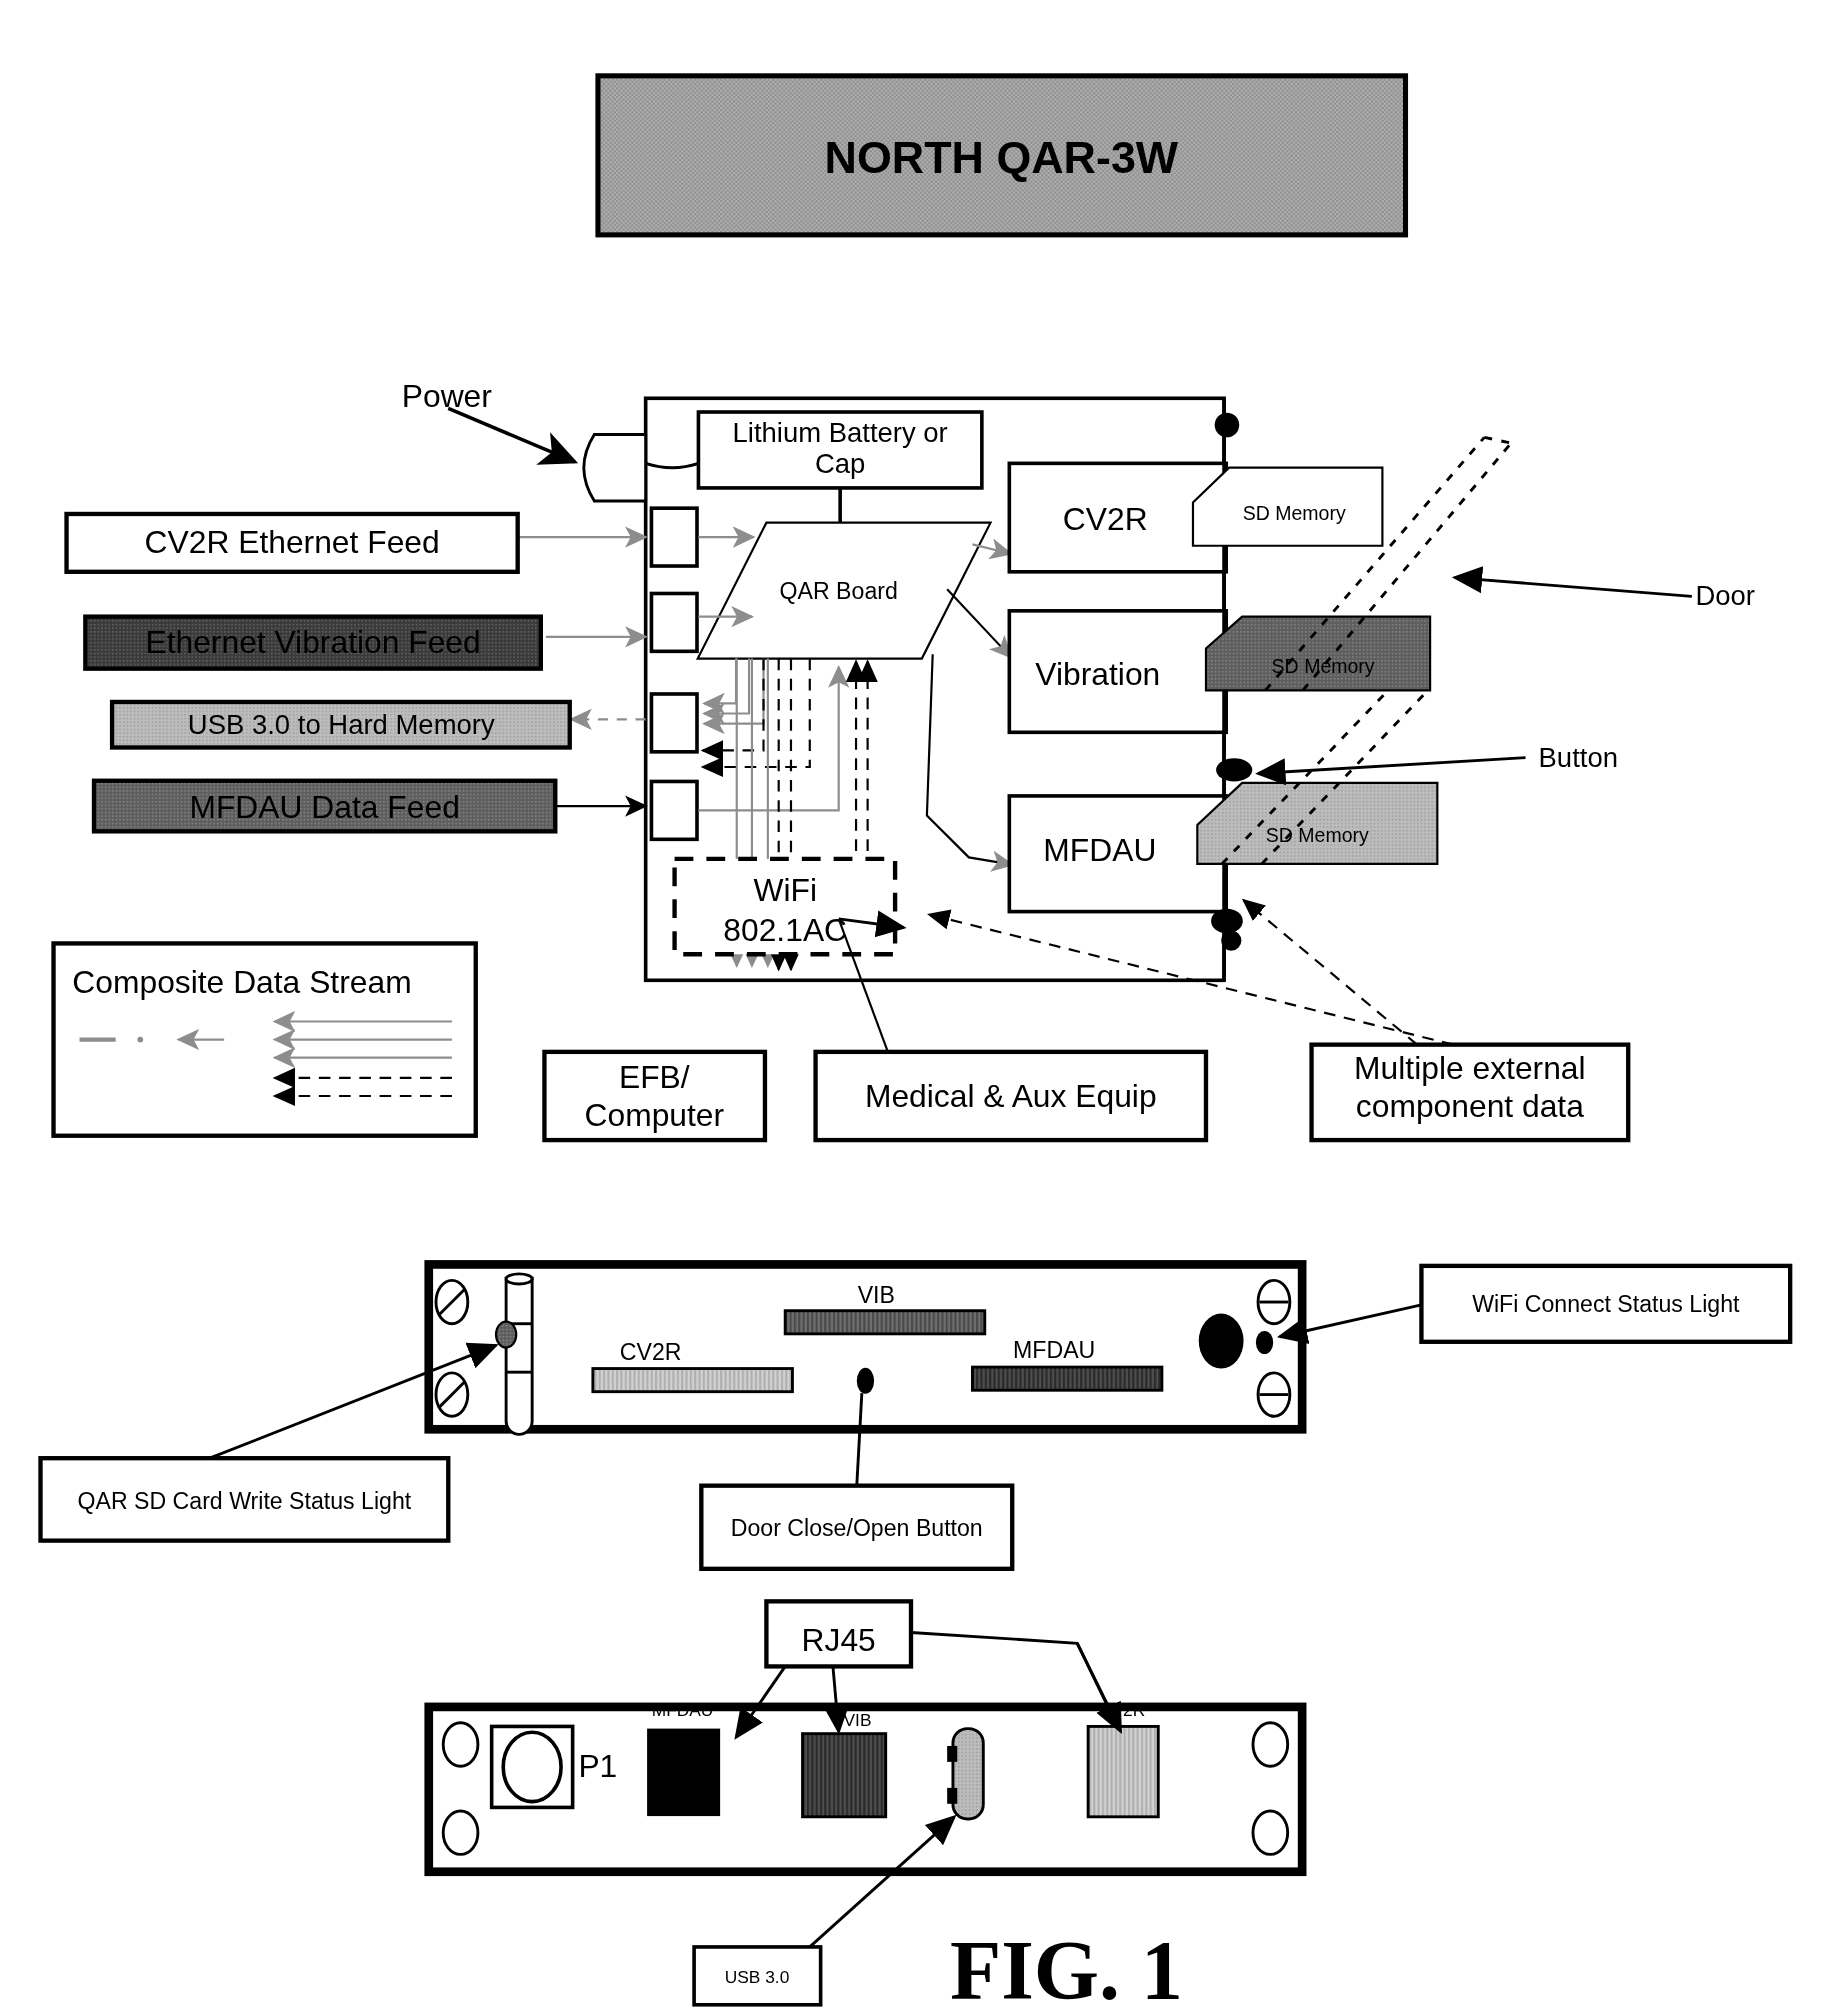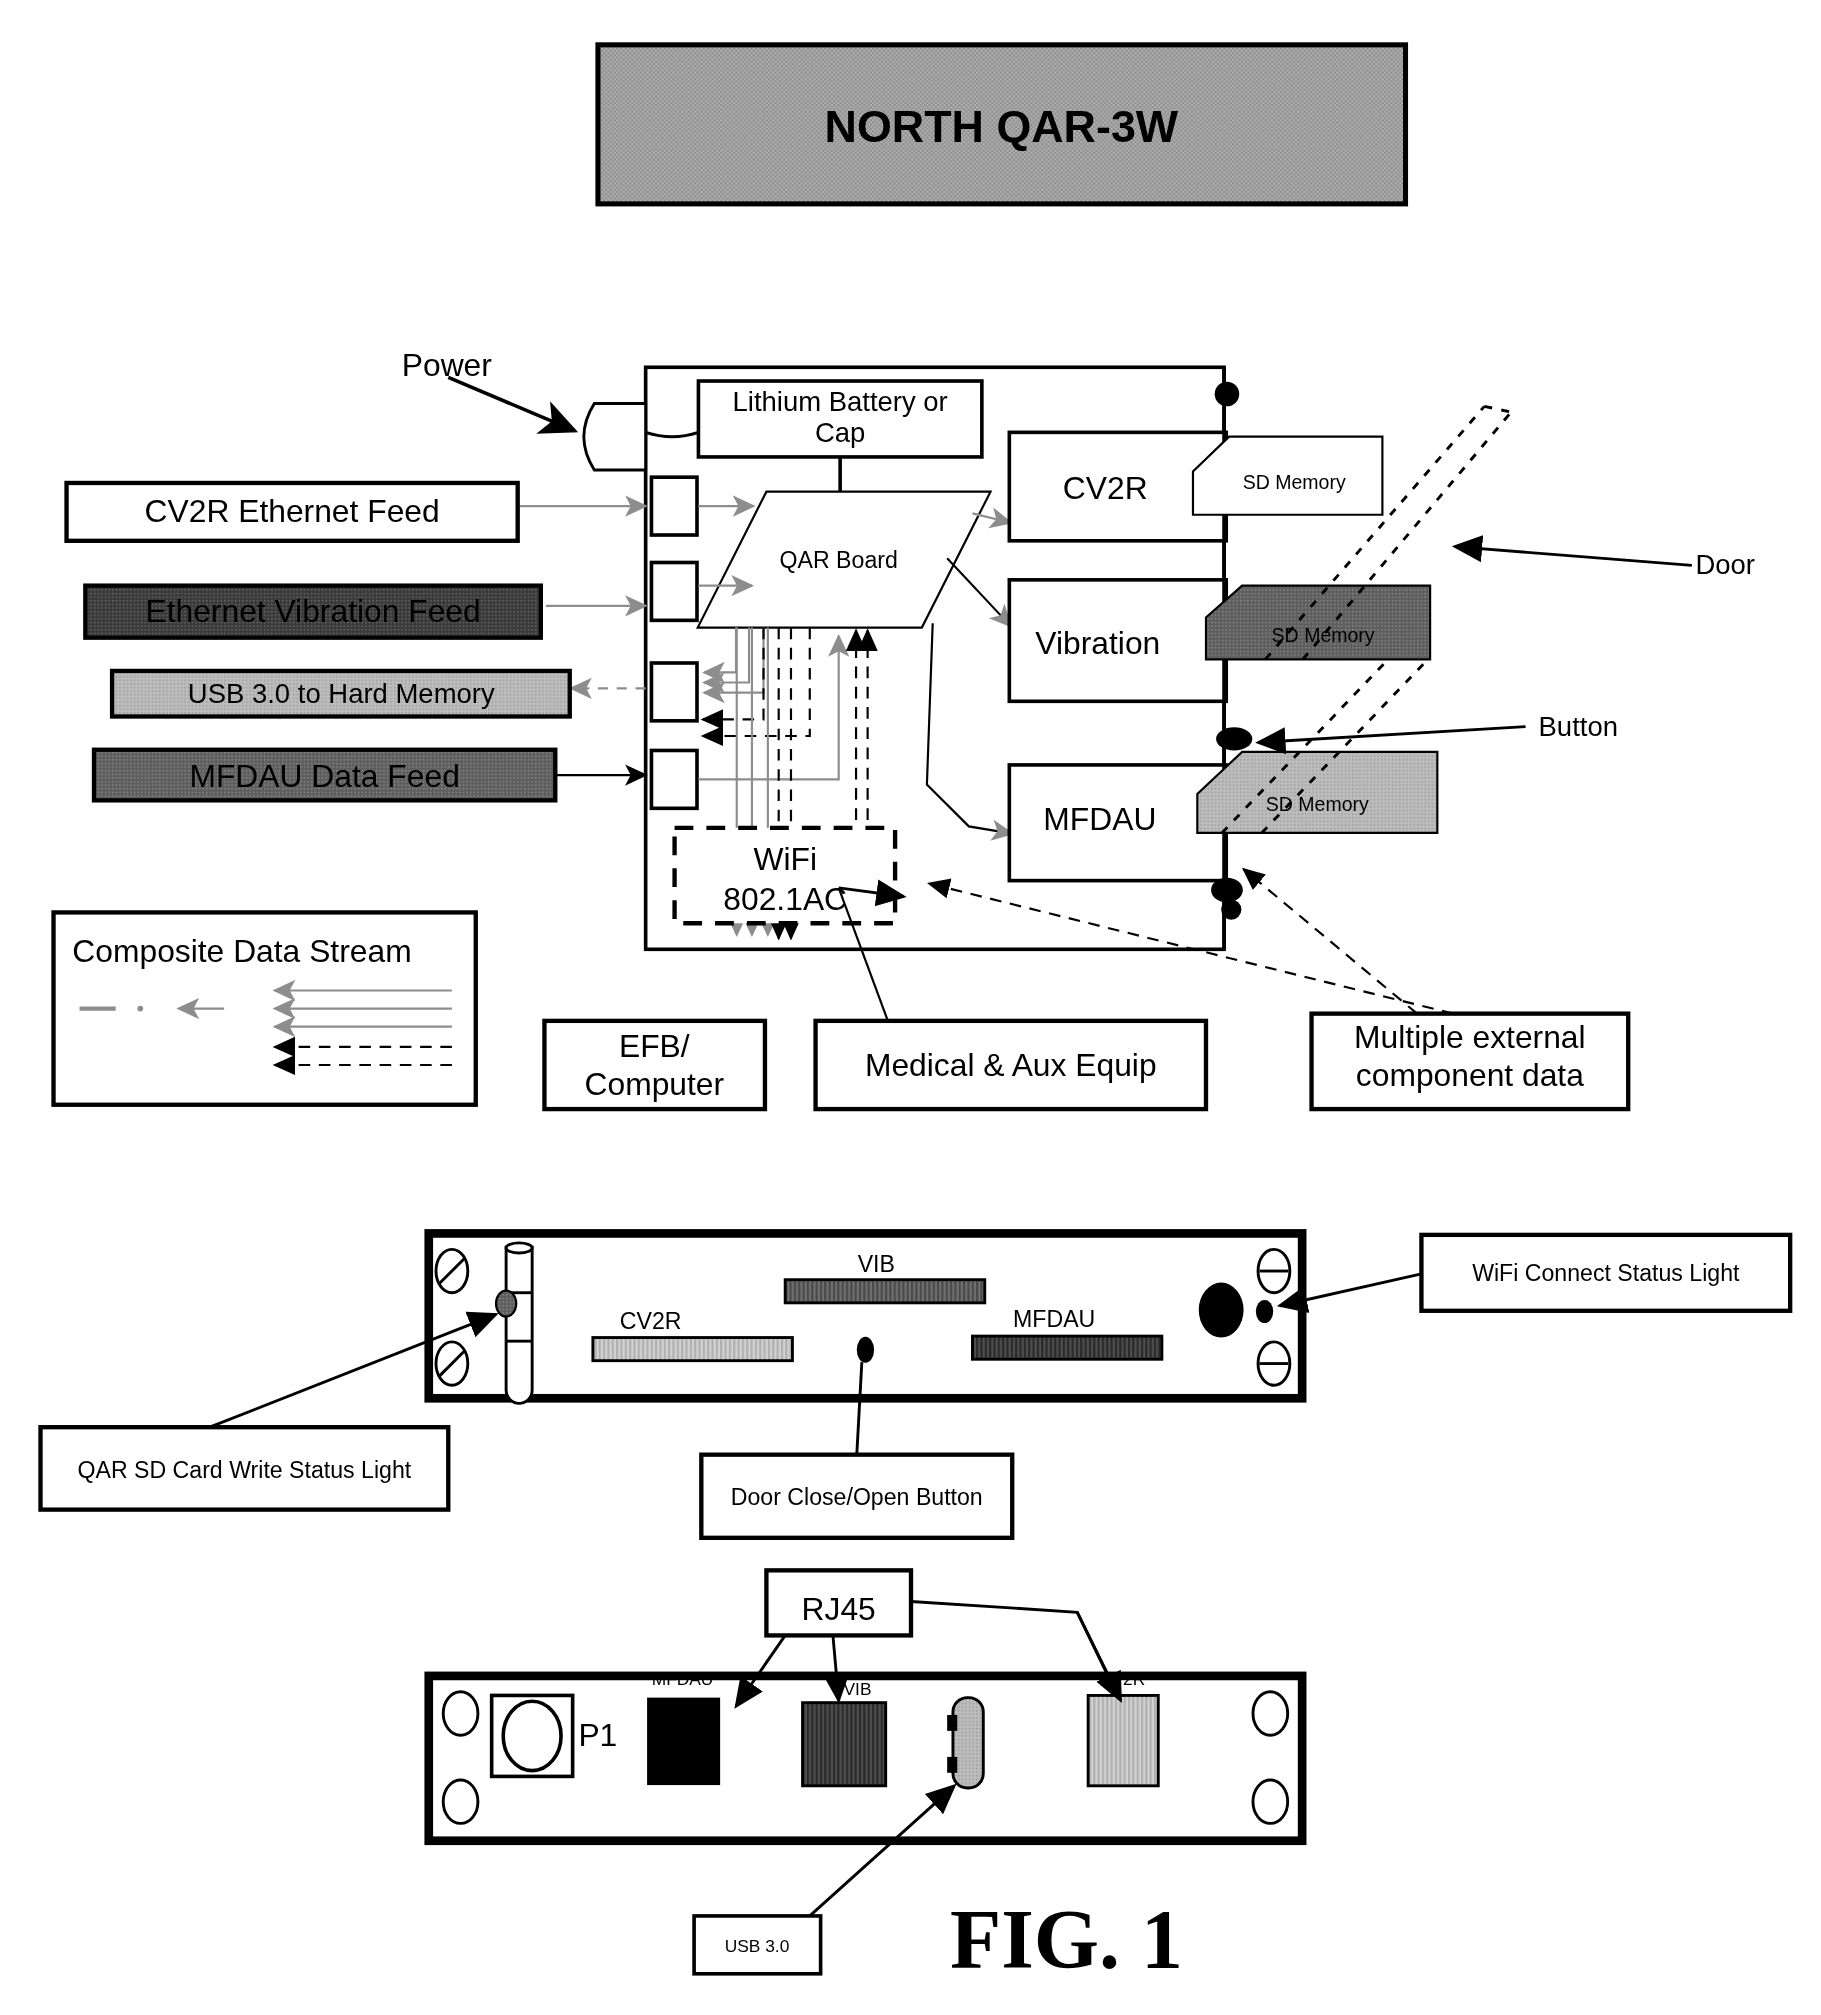--- a/index.html
+++ b/index.html
@@ -3,21 +3,21 @@
 <meta charset="utf-8">
 <title>NORTH QAR-3W — FIG. 1</title>
 <style>
   html,body{margin:0;padding:0;background:#ffffff;}
   body{
     width:1822px;height:2015px;
     font-family:"Liberation Sans", sans-serif;
     color:#000000;
     overflow:hidden;
   }
-  #sheet{position:relative;width:1822px;height:1415px;background:#fff;}
+  #sheet{position:relative;width:1822px;height:1415px;background:#fff;margin-top:31px;}
   svg.layer{position:absolute;left:0;top:0;width:1822px;height:2015px;}
   text{font-family:"Liberation Sans", sans-serif;fill:#000;}
   .t-title{font-size:62px;font-weight:bold;}
   .t-big{font-size:44px;}
   .t-med{font-size:38px;}
   .t-sm{font-size:32px;}
   .t-xs{font-size:27px;}
   .t-tiny{font-size:24px;}
   .t-fig{font-family:"Liberation Serif", serif;font-size:116px;font-weight:bold;}
   .box{fill:#ffffff;stroke:#000000;stroke-width:5;}

